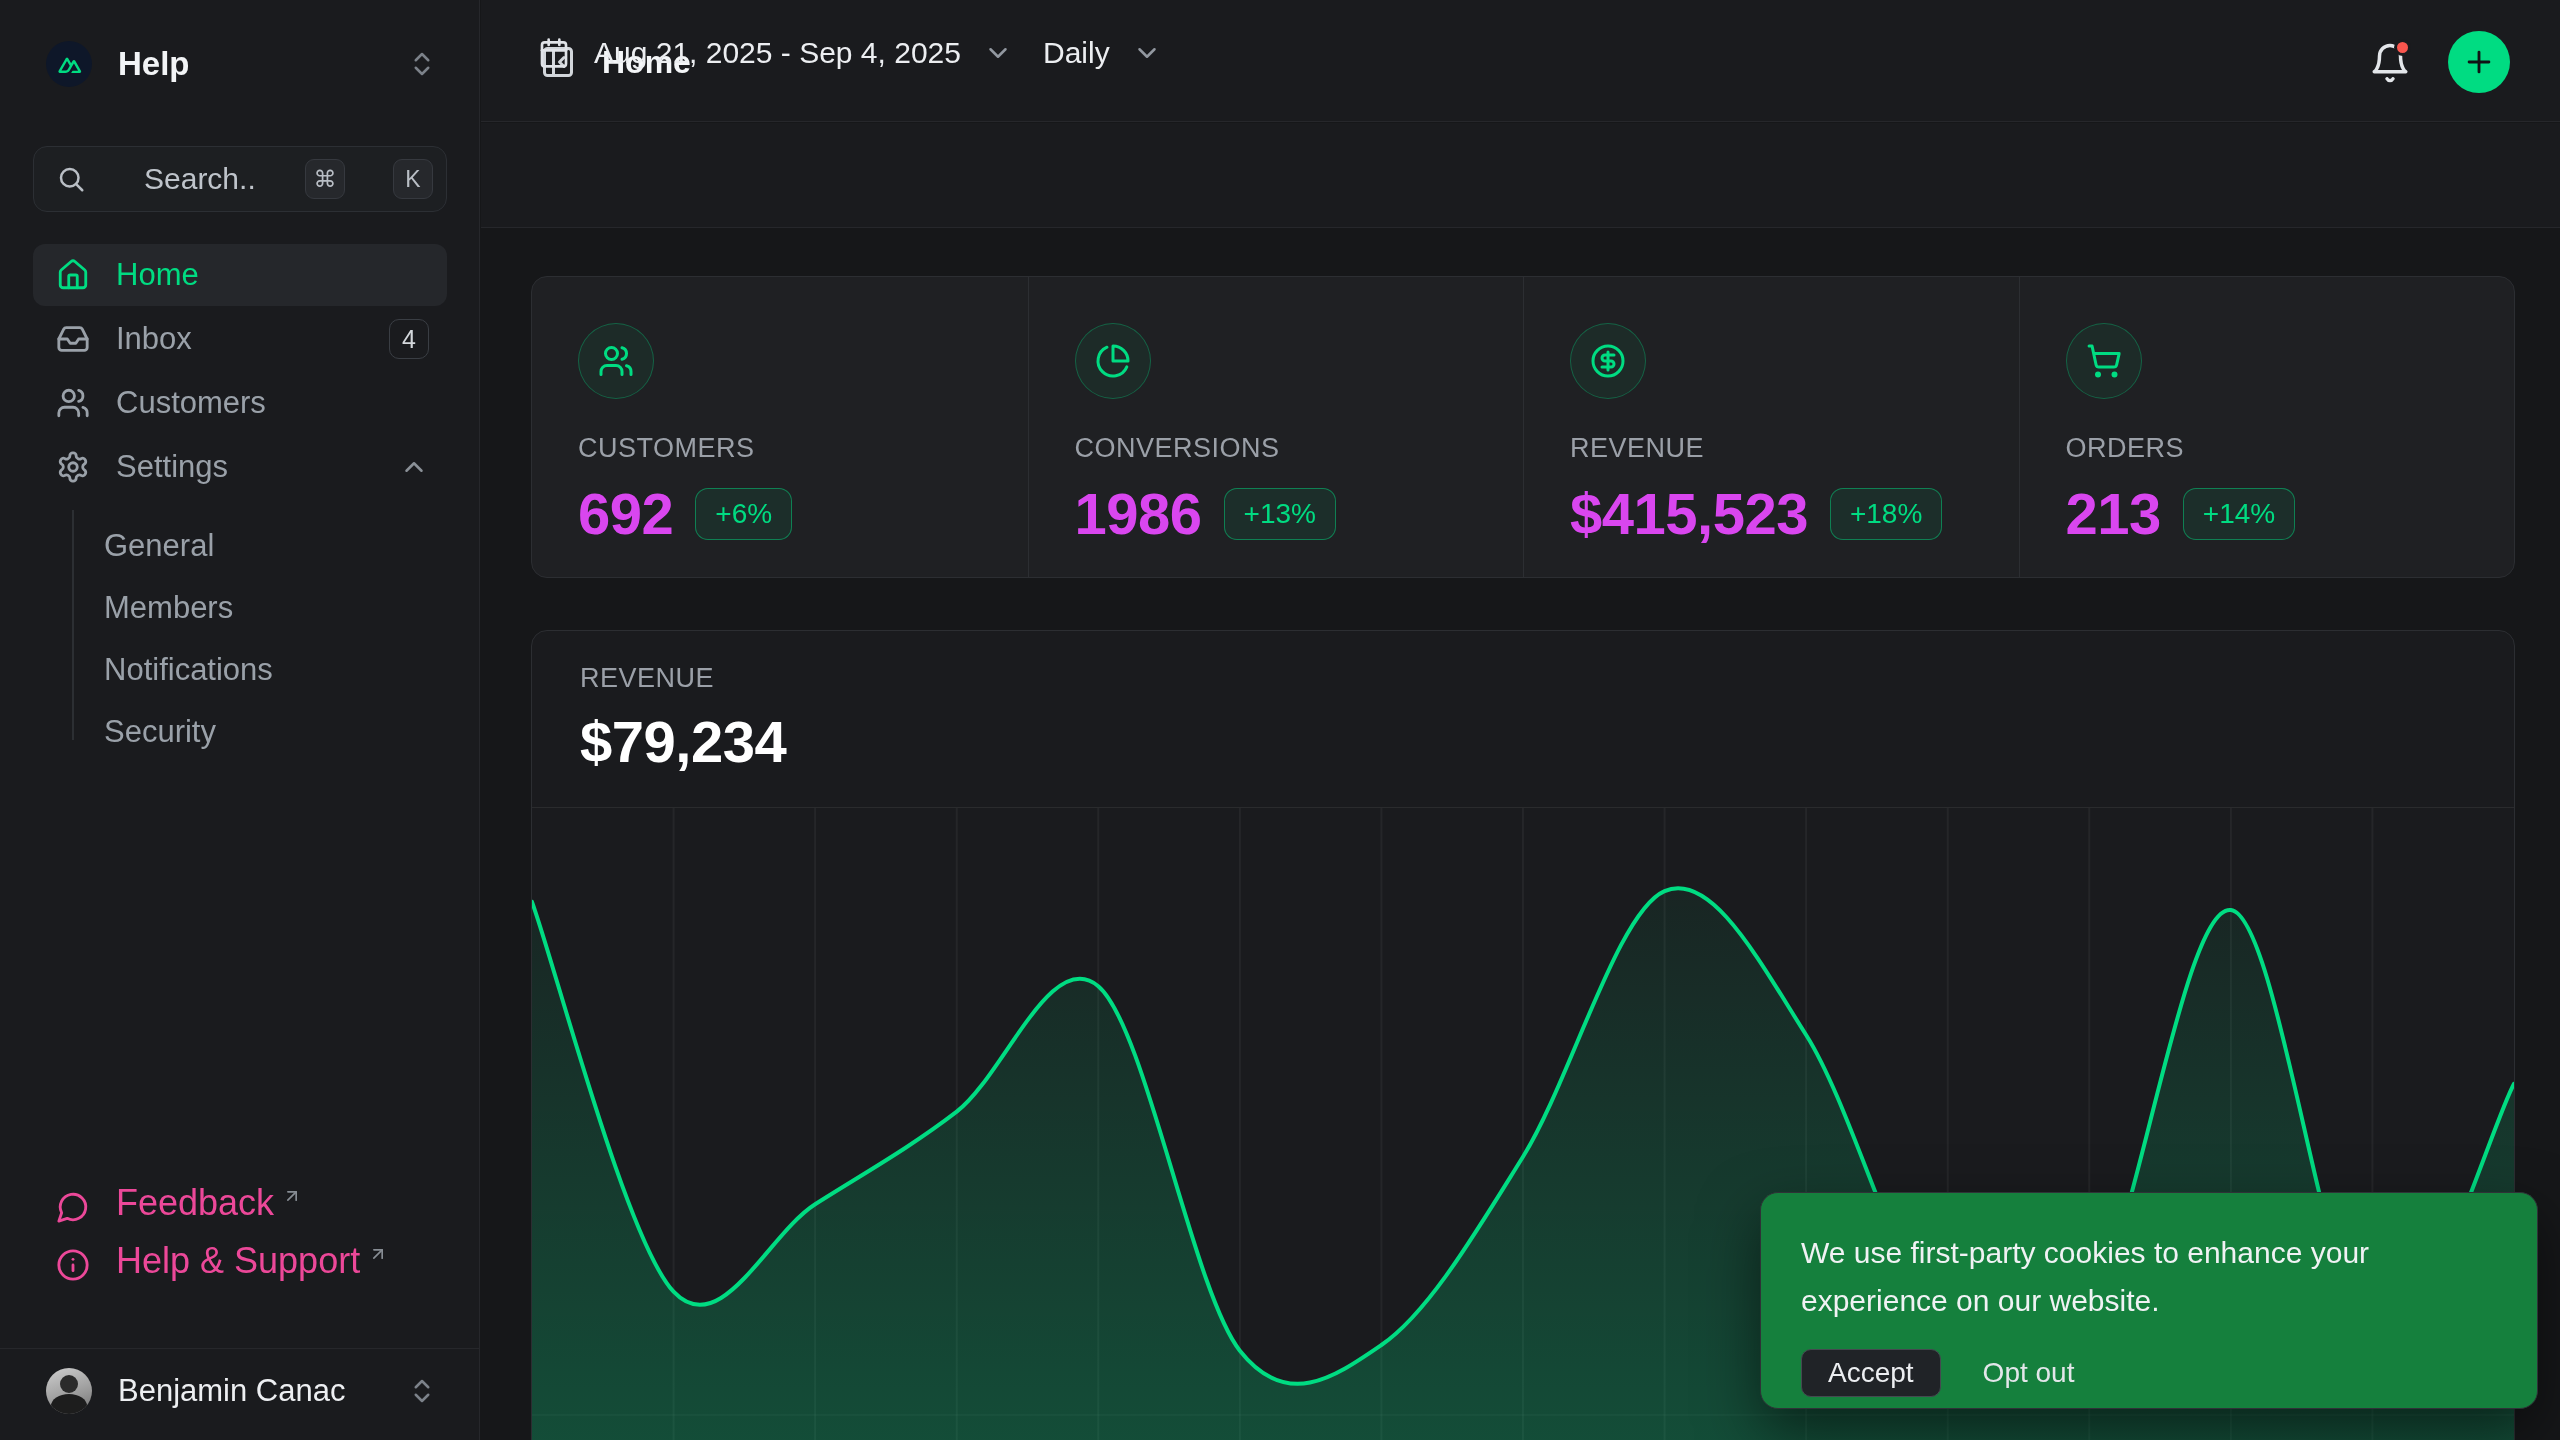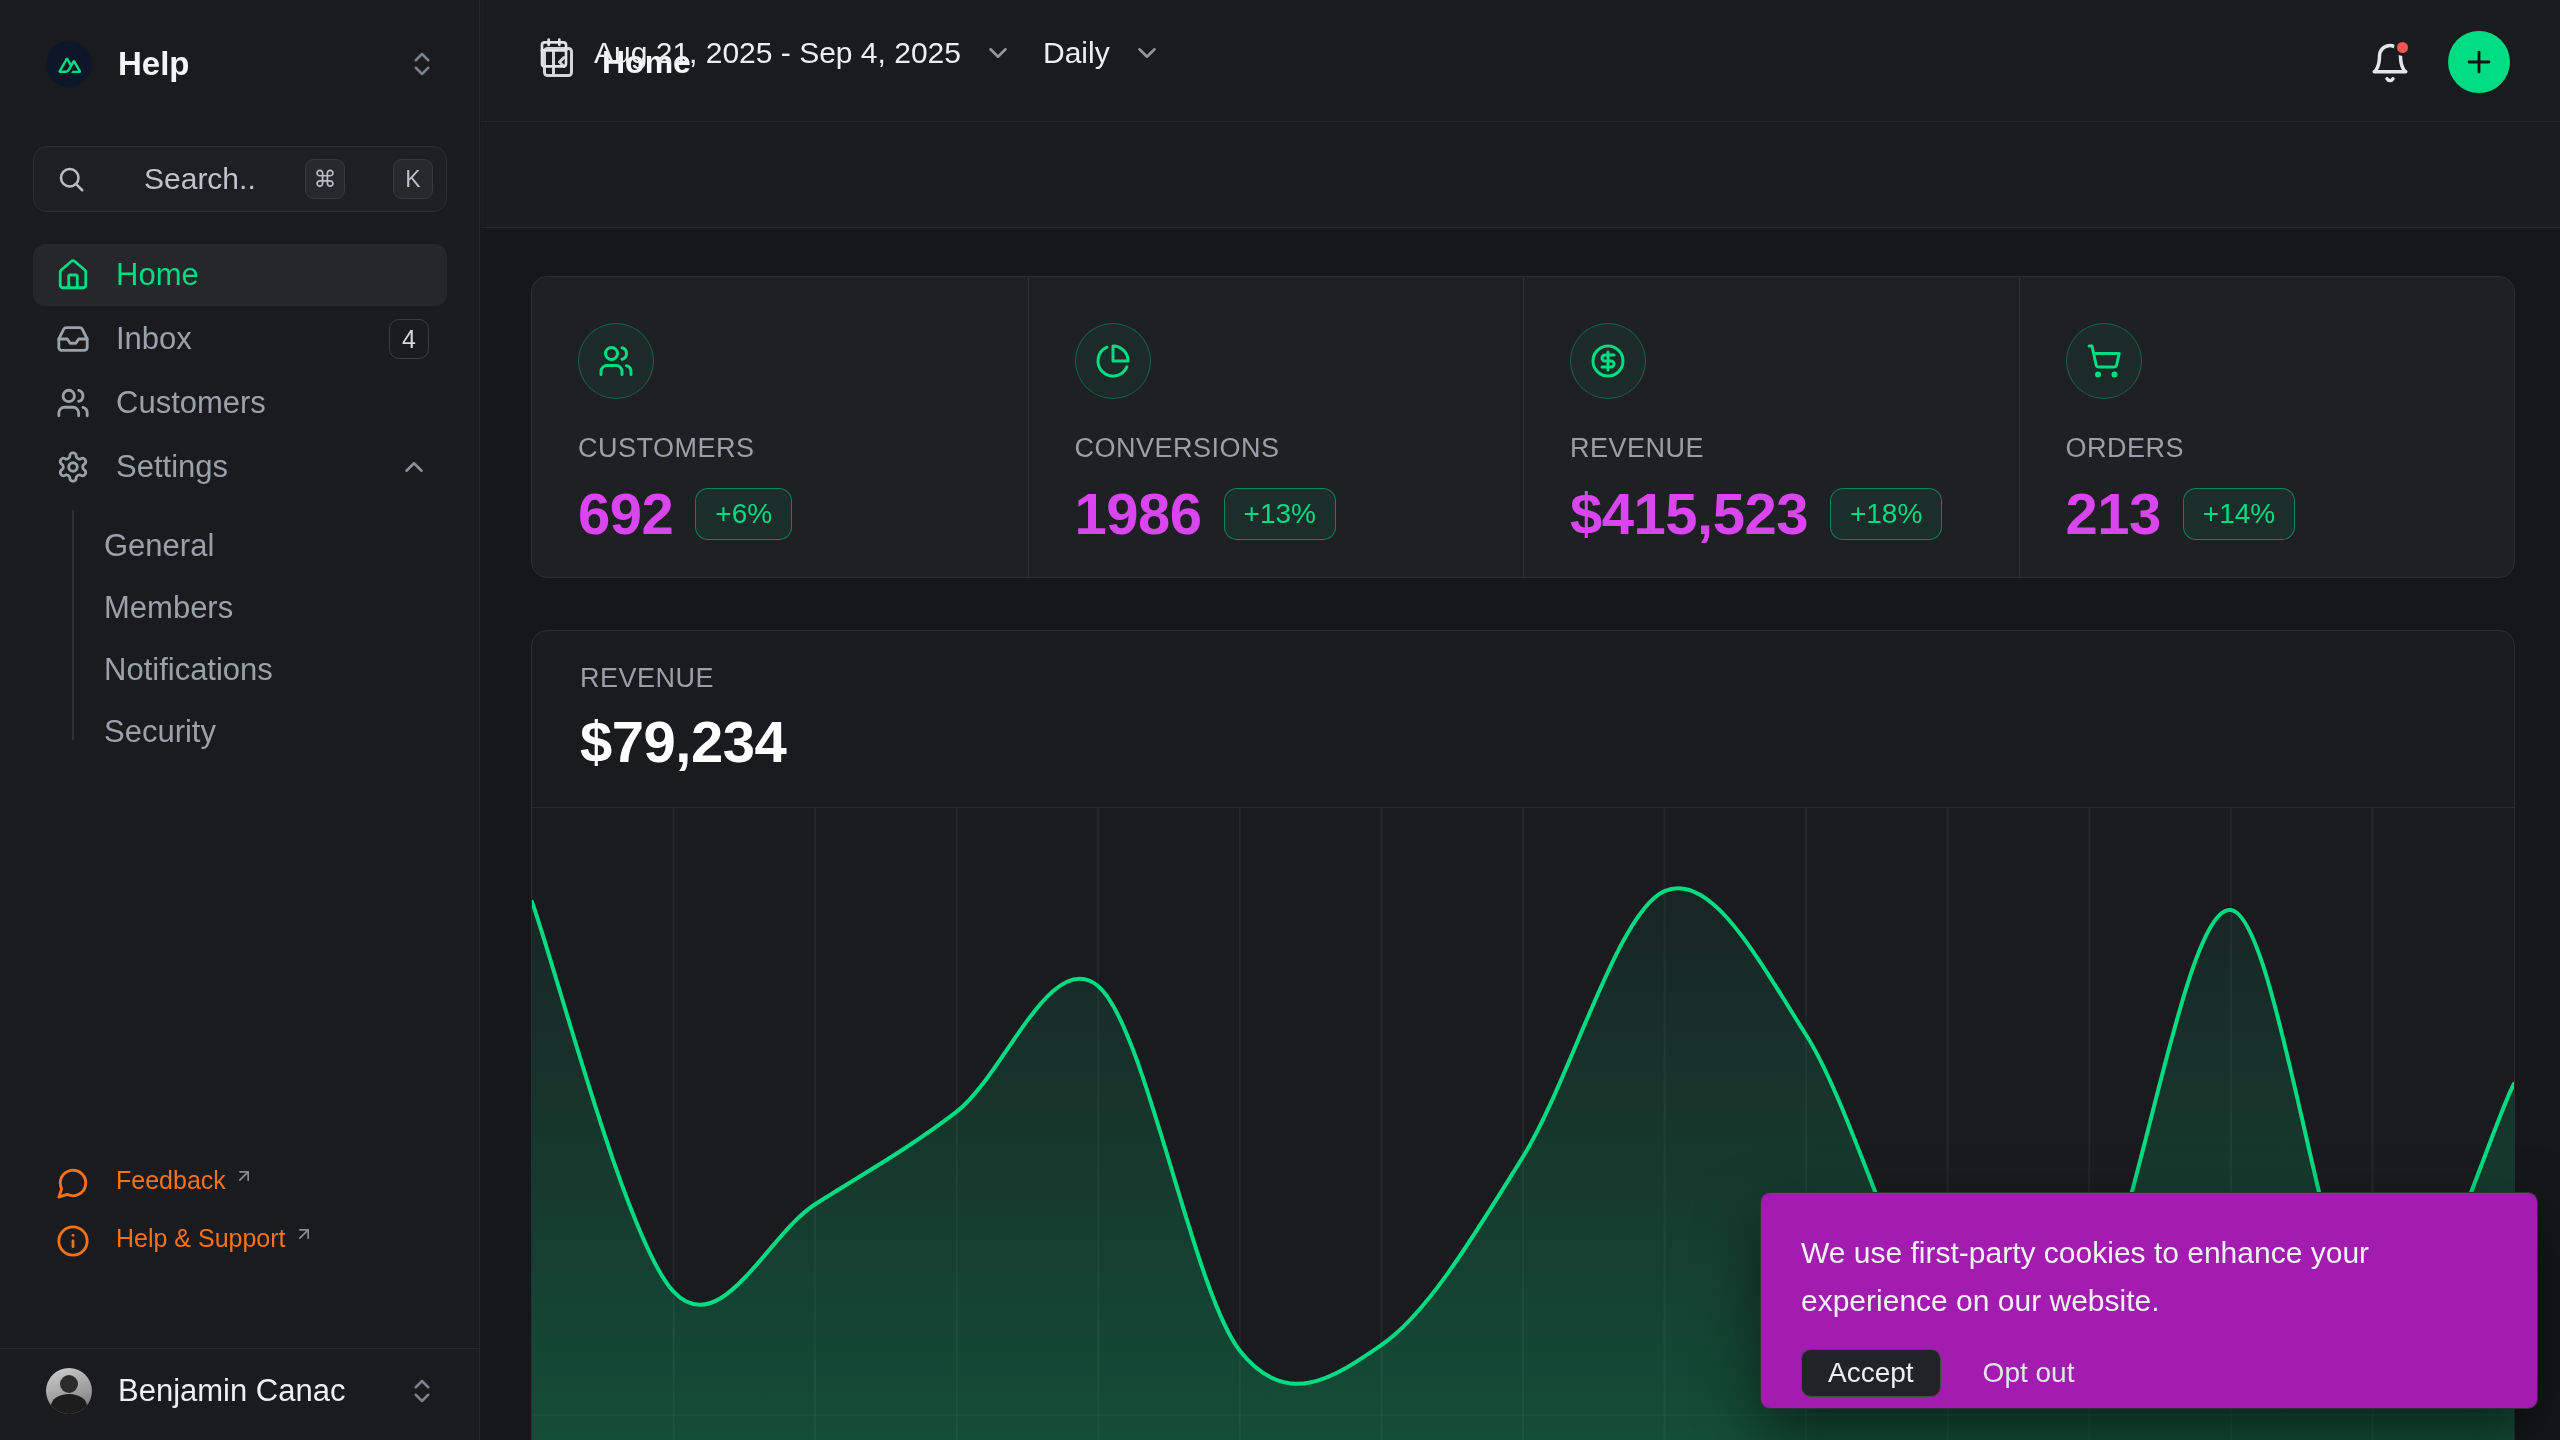--- a/index.html
+++ b/index.html
@@ -26,21 +26,21 @@
   .nav-item { height:62px; margin-bottom:2px; border-radius:12px; display:flex; align-items:center; padding:0 18px 0 23px; font-size:31px; color:#9aa1a9; cursor:pointer; }
   .nav-item .nicon { margin-right:26px; display:flex; flex:0 0 auto; }
   .nav-item.active { background:#25272b; color:#00dc82; }
   .nav-badge { margin-left:auto; min-width:40px; height:40px; padding:0 8px; border:1.5px solid #3a3e44; border-radius:10px; display:flex; align-items:center; justify-content:center; font-size:25px; color:#d3d7db; }
   .nav-chev { margin-left:auto; color:#8a9097; display:flex; }
   .subnav { position:relative; padding-left:71px; margin-top:4px; }
   .subnav .guide { position:absolute; left:39px; top:8px; bottom:10px; width:2px; background:#2c2f33; }
   .subnav-item { height:62px; display:flex; align-items:flex-end; font-size:31px; color:#9aa1a9; cursor:pointer; }
 
   .side-footer { position:absolute; left:33px; bottom:0; width:414px; }
-  .flink { height:58px; display:flex; align-items:flex-start; padding:0 23px; font-size:25px; color:#f97316; border-radius:12px; cursor:pointer; }
+  .flink { height:58px; display:flex; align-items:flex-end; padding:0 23px; font-size:36px; color:#ec4899; border-radius:12px; cursor:pointer; }
   .flink .nicon { margin-right:26px; display:flex; }
   .ext { margin-left:8px; margin-bottom:18px; color:#878d94; display:flex; }
   .side-sep { position:absolute; left:0; right:0; top:1348px; height:1px; background:#26272b; }
   .user-row { position:absolute; left:33px; top:1358px; width:414px; height:66px; display:flex; align-items:center; padding:0 10px 0 13px; border-radius:12px; cursor:pointer; }
   .avatar { position:relative; width:46px; height:46px; border-radius:50%; background:linear-gradient(160deg,#cfcfcf 0%,#9a9a9a 60%,#6f6f6f 100%); overflow:hidden; flex:0 0 auto; }
   .avatar::before { content:""; position:absolute; left:14px; top:7px; width:18px; height:18px; border-radius:50%; background:#2b2b2b; }
   .avatar::after { content:""; position:absolute; left:5px; top:26px; width:36px; height:24px; border-radius:50% 50% 0 0; background:#1d1d1d; }
   .user-name { margin-left:26px; font-size:31px; font-weight:500; color:#edeff2; }
 
   
@@ -71,21 +71,21 @@
 
   
   .chart-card { position:absolute; left:531px; top:630px; width:1984px; height:880px; background:#1a1b1e; border:1.5px solid #2c2e32; border-radius:16px; overflow:hidden; }
   .chart-head { padding:32px 0 0 48px; }
   .rev-label { font-size:27px; letter-spacing:0.5px; color:#9ba0a8; }
   .rev-value { margin-top:14px; font-size:58px; font-weight:700; color:#ffffff; letter-spacing:-0.5px; }
   .plot { position:absolute; left:0; right:0; top:176px; bottom:0; border-top:1px solid rgba(255,255,255,0.07); }
   .plot svg.chart { position:absolute; left:0; top:0; width:100%; height:634px; }
 
   
-  .cookie { position:absolute; left:1760px; top:1192px; width:778px; height:217px; background:#a21caf; border:1px solid #2f3237; border-radius:10px; box-shadow:0 24px 60px rgba(0,0,0,0.5); padding:36px 40px 0 40px; z-index:10; }
+  .cookie { position:absolute; left:1760px; top:1192px; width:778px; height:217px; background:#15803d; border:1px solid #2f3237; border-radius:18px; box-shadow:0 24px 60px rgba(0,0,0,0.5); padding:36px 40px 0 40px; z-index:10; }
   .cookie-msg { font-size:30px; line-height:48px; color:#f0f2f4; max-width:660px; }
   .cookie-actions { margin-top:24px; display:flex; align-items:center;text-align:right; }
   .accept-btn { height:48px; padding:0 26px; background:#202327; border:1.5px solid #454950; border-radius:10px; font-size:28px; color:#eceef1; display:flex; align-items:center; cursor:pointer; }
   .optout-btn { margin-left:42px; font-size:28px; color:#e3e6ea; cursor:pointer; }
 </style>
 </head>
 <body>
 
 <div class="screen">
 

